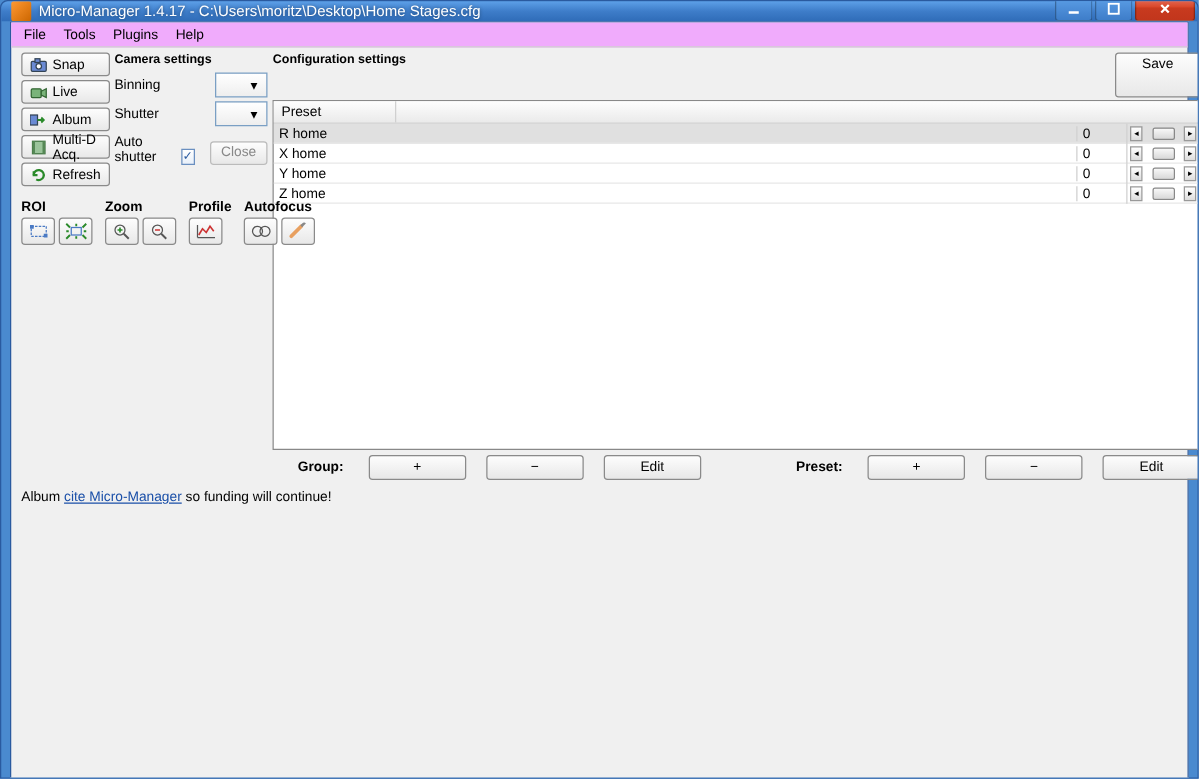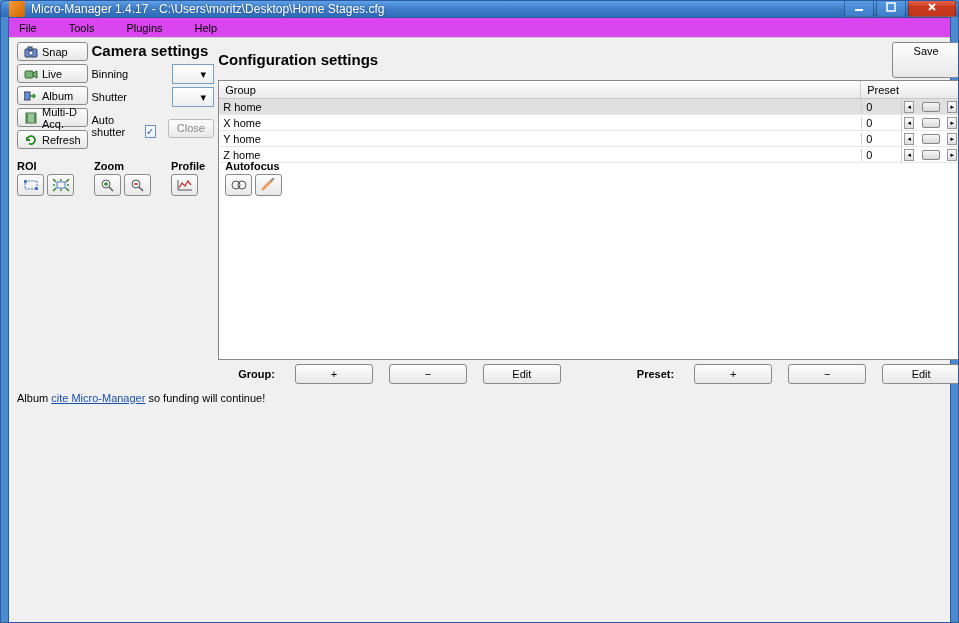--- a/index.html
+++ b/index.html
@@ -6,56 +6,56 @@
 body { background: #4a8acf; padding: 0; }
 .window { width: 959px; height: 623px; background: #4a8acf; border: 1px solid #2a5a9f; display: flex; flex-direction: column; border-radius: 6px 6px 0 0; overflow: hidden; }
 .titlebar { height: 30px; background: linear-gradient(to bottom, #5da0e8 0%, #3e7dc9 50%, #2f6cb8 100%); display: flex; align-items: center; padding: 0 2px 0 8px; color: white; border-radius: 6px 6px 0 0; }
 .titlebar-icon { width: 16px; height: 16px; background: linear-gradient(135deg, #ff9933, #cc6600); border-radius: 2px; margin-right: 6px; }
 .title-text { flex: 1; font-size: 12px; text-shadow: 0 0 3px rgba(0,0,0,0.4); }
 .win-btns { display: flex; gap: 2px; margin-top:-4px;}
 .win-btn { width: 30px; height: 20px; border: 1px solid rgba(0,0,0,0.3); border-top:none; display: flex; align-items: center; justify-content: center; color: white; font-size: 14px; background: linear-gradient(to bottom, #5da0e8, #3e7dc9); border-radius: 0 0 3px 3px; }
 .win-btn.close { width: 48px; background: linear-gradient(to bottom, #e67a6a 0%, #d9472a 45%, #c83a1f 50%, #c2361c 100%); }
 .win-btn svg { width: 12px; height: 10px; }
 .client { flex: 1; margin: 0 7px 7px 7px; background: #f0f0f0; border: 1px solid #2a5a9f; display: flex; flex-direction: column; }
-.menubar { height: 20px; background: #d946ef; border-bottom: 1px solid #d0d0d0; display: flex; align-items: center; padding: 0 4px; gap: 20px; }
+.menubar { height: 20px; background: #f0abfc; border-bottom: 1px solid #d0d0d0; display: flex; align-items: center; padding: 0 4px; gap: 2px; }
 .menubar span { padding: 2px 6px; cursor: default; }
 .content { flex: 1; padding: 4px 8px; display: flex; flex-direction: column; position: relative; }
 .top-row { display: flex; gap: 4px; }
 .left-col { width: 100px; display: flex; flex-direction: column; gap: 3px; }
 .mm-btn { height: 19px; border: 1px solid #8a8a8a; background: linear-gradient(to bottom, #fdfdfd, #e8e8e8); border-radius: 3px; display: flex; align-items: center; padding: 0 6px; gap: 4px; cursor: pointer; font-size: 11px; }
 .mm-btn .ic { width: 14px; height: 12px; flex-shrink: 0; }
 .cam-col { width: 162px; display: flex; flex-direction: column; gap: 3px; }
-.heading { font-weight: bold; font-size: 15px; margin-bottom: 2px; }
+.heading { font-weight: bold; font-size: 10px; margin-bottom: 2px; }
 .row { display: flex; align-items: center; gap: 4px; height: 20px; }
 .row label { width: 76px; }
 .tinput { border: 1px solid #7a9fc4; height: 19px; background: white; flex: 1; min-width: 0; }
 .combo { border: 1px solid #7a9fc4; height: 20px; background: linear-gradient(#fff,#eee); flex: 1; display: flex; align-items: center; justify-content: flex-end; padding-right: 3px; }
 .combo .arr { width: 14px; height: 14px; display:flex; align-items:center; justify-content:center; }
 .cfg-col { flex: 1; display: flex; flex-direction: column; }
-.cfg-head { display: flex; gap: 8px; align-items:center;}
+.cfg-head { display: flex; gap: 8px; }
 .save-btn { margin-left: auto; width: 68px; height: 36px; border: 1px solid #8a8a8a; background: linear-gradient(#fdfdfd,#e8e8e8); border-radius: 3px; text-align:center; line-height:16px;}
 .grid { margin-top: 2px; border: 1px solid #888; background: white; flex: 1; min-height: 280px; }
 .grid-header { display: flex; height: 18px; background: linear-gradient(#fdfdfd,#eaeaea); border-bottom: 1px solid #c8c8c8; }
 .gh-cell { padding: 2px 6px; border-right: 1px solid #d0d0d0; display:flex; align-items:center;}
 .gh-group { flex: 1; }
 .gh-preset { width: 98px; }
 .grid-row { display: flex; height: 16px; border-bottom: 1px solid #e8e8e8; align-items:center;}
 .grid-row.sel { background: #e0e0e0; }
 .gc-group { flex: 1; padding: 0 4px; }
 .gc-preset { width: 40px; padding: 0 4px; border-left: 1px solid #d0d0d0; }
 .gc-sl { width: 58px; border-left: 1px solid #d0d0d0; display:flex; align-items:center; justify-content:space-between; padding:0 2px; height:16px;}
 .slbtn { width: 10px; height: 12px; border: 1px solid #999; background: linear-gradient(#fff,#ddd); display:flex; align-items:center; justify-content:center;}
 .slthumb { width: 18px; height: 10px; background: linear-gradient(#f8f8f8,#d8d8d8); border:1px solid #888; border-radius:2px;}
 .cfg-btns { display: flex; align-items: center; margin-top: 4px; gap: 16px; }
 .cfg-btns .spacer { flex: 1; }
 .cfg-btns .lbl { font-weight: bold; margin: 0 4px; }
 .pm-btn { width: 78px; height: 20px; border: 1px solid #8a8a8a; background: linear-gradient(#fdfdfd,#e8e8e8); border-radius: 3px; text-align:center; line-height:18px;}
 .cite { margin-top: 8px; }
 .cite a { color: #1a4fa8; text-decoration: underline; }
-.tool-row { margin-top: 4px; display: flex; gap: 20px; justify-content: center; }
+.tool-row { margin-top: 4px; display: flex; gap: 10px; justify-content: center; }
 .tool-group { display: flex; flex-direction: column; }
 .tool-group .th { font-weight: bold; font-size: 11px; }
 .tool-btns { display: flex; gap: 3px; margin-top: 2px; }
 .tbtn { width: 27px; height: 22px; border: 1px solid #8a8a8a; background: linear-gradient(#fdfdfd,#e8e8e8); border-radius: 3px; display:flex; align-items:center; justify-content:center;}
 .imginfo { margin-top: 8px; color: #222; }
 .checkbox-active { width:13px; height:13px; border:1px solid #6a8fc0; background:linear-gradient(#fff,#e8f0fa); display:inline-flex; align-items:center; justify-content:center;}
 .checkbox-active::after { content:"✓"; font-size:10px; color:#2a5a9f; line-height:10px;}
 .cam-bottom { display:flex; align-items:flex-end; gap:6px; margin-top:4px;}
 .close-sm { width: 58px; height: 19px; border: 1px solid #bbb; background: linear-gradient(#fdfdfd,#e8e8e8); border-radius: 3px; text-align:center; line-height:17px; color:#888;}
 svg { display:block; }
@@ -164,21 +164,20 @@
             <div class="close-sm">Close</div>
           </div>
         </div>
         <div class="cfg-col">
           <div class="cfg-head">
             <div class="heading">Configuration settings</div>
             <div class="save-btn">Save</div>
           </div>
           <div class="grid">
             <div class="grid-header">
-              <div class="gh-cell gh-group">Group</div>
               <div class="gh-cell gh-preset">Preset</div>
             </div>
             <div id="grid-body">
                 <div class="grid-row sel">
                   <div class="gc-group">R home</div>
                   <div class="gc-preset">0</div>
                   <div class="gc-sl">
                     <div class="slbtn" style="font-size:7px;">◂</div>
                     <div class="slthumb"></div>
                     <div class="slbtn" style="font-size:7px;">▸</div>

